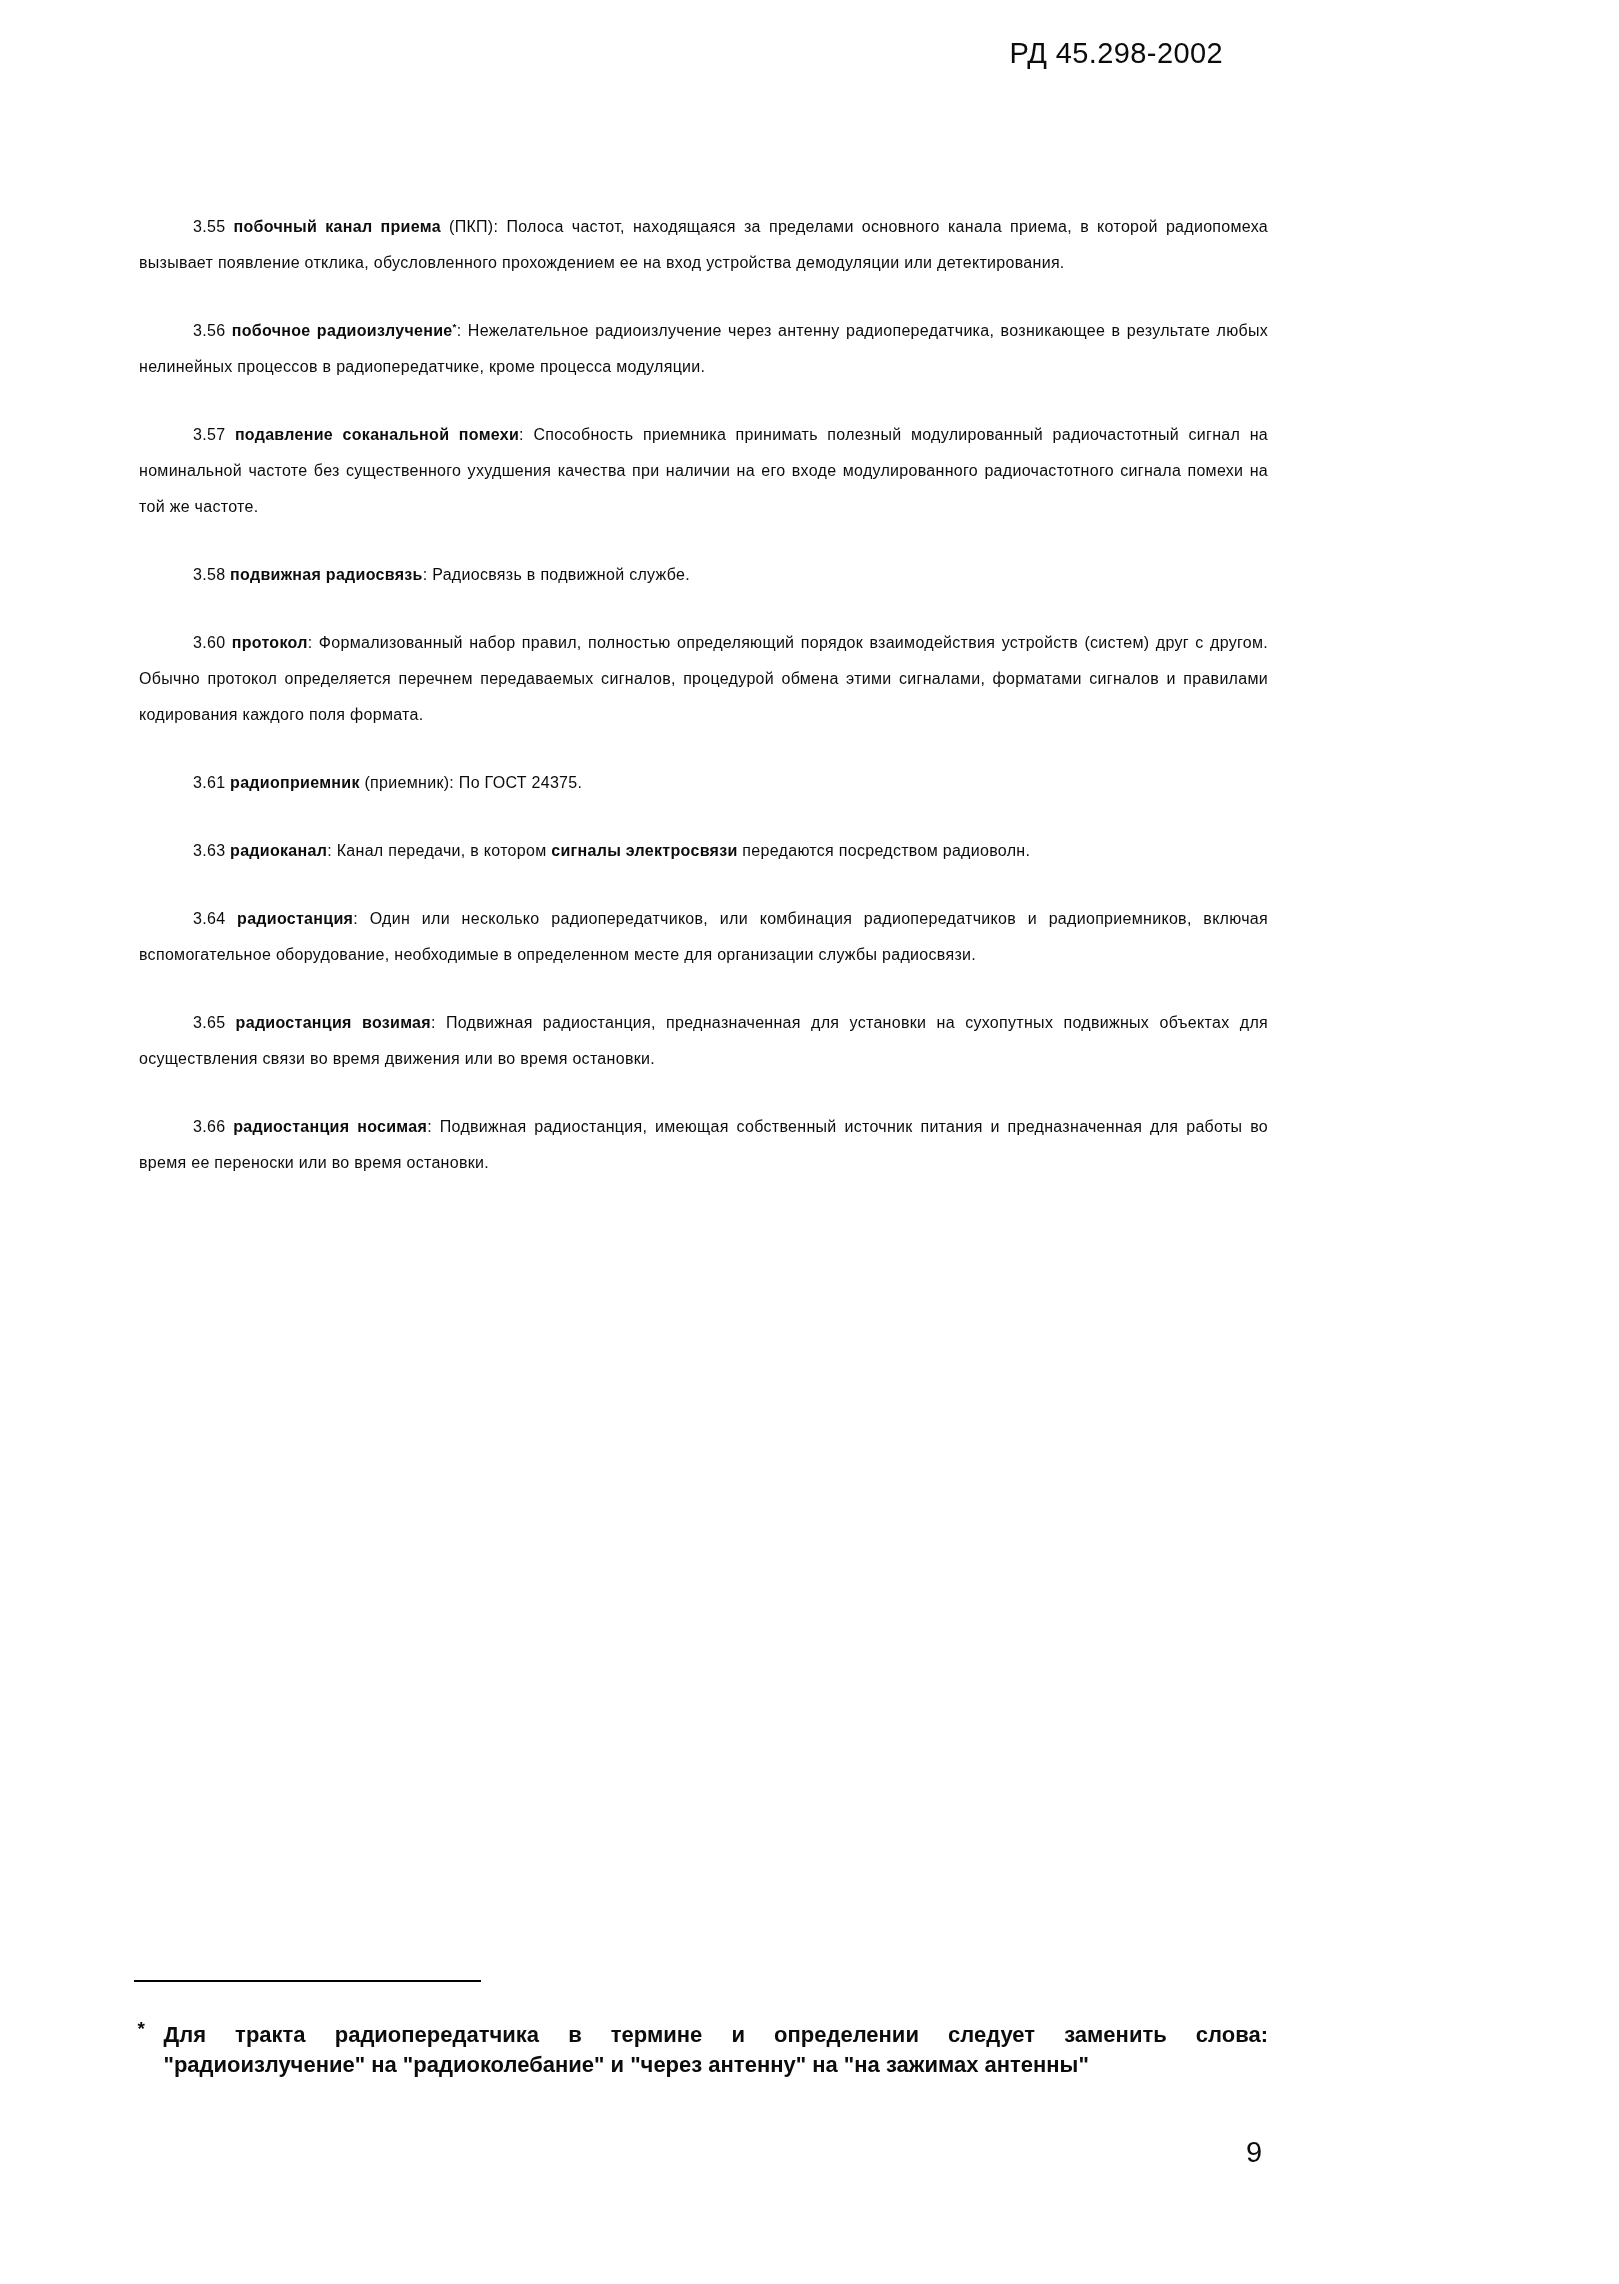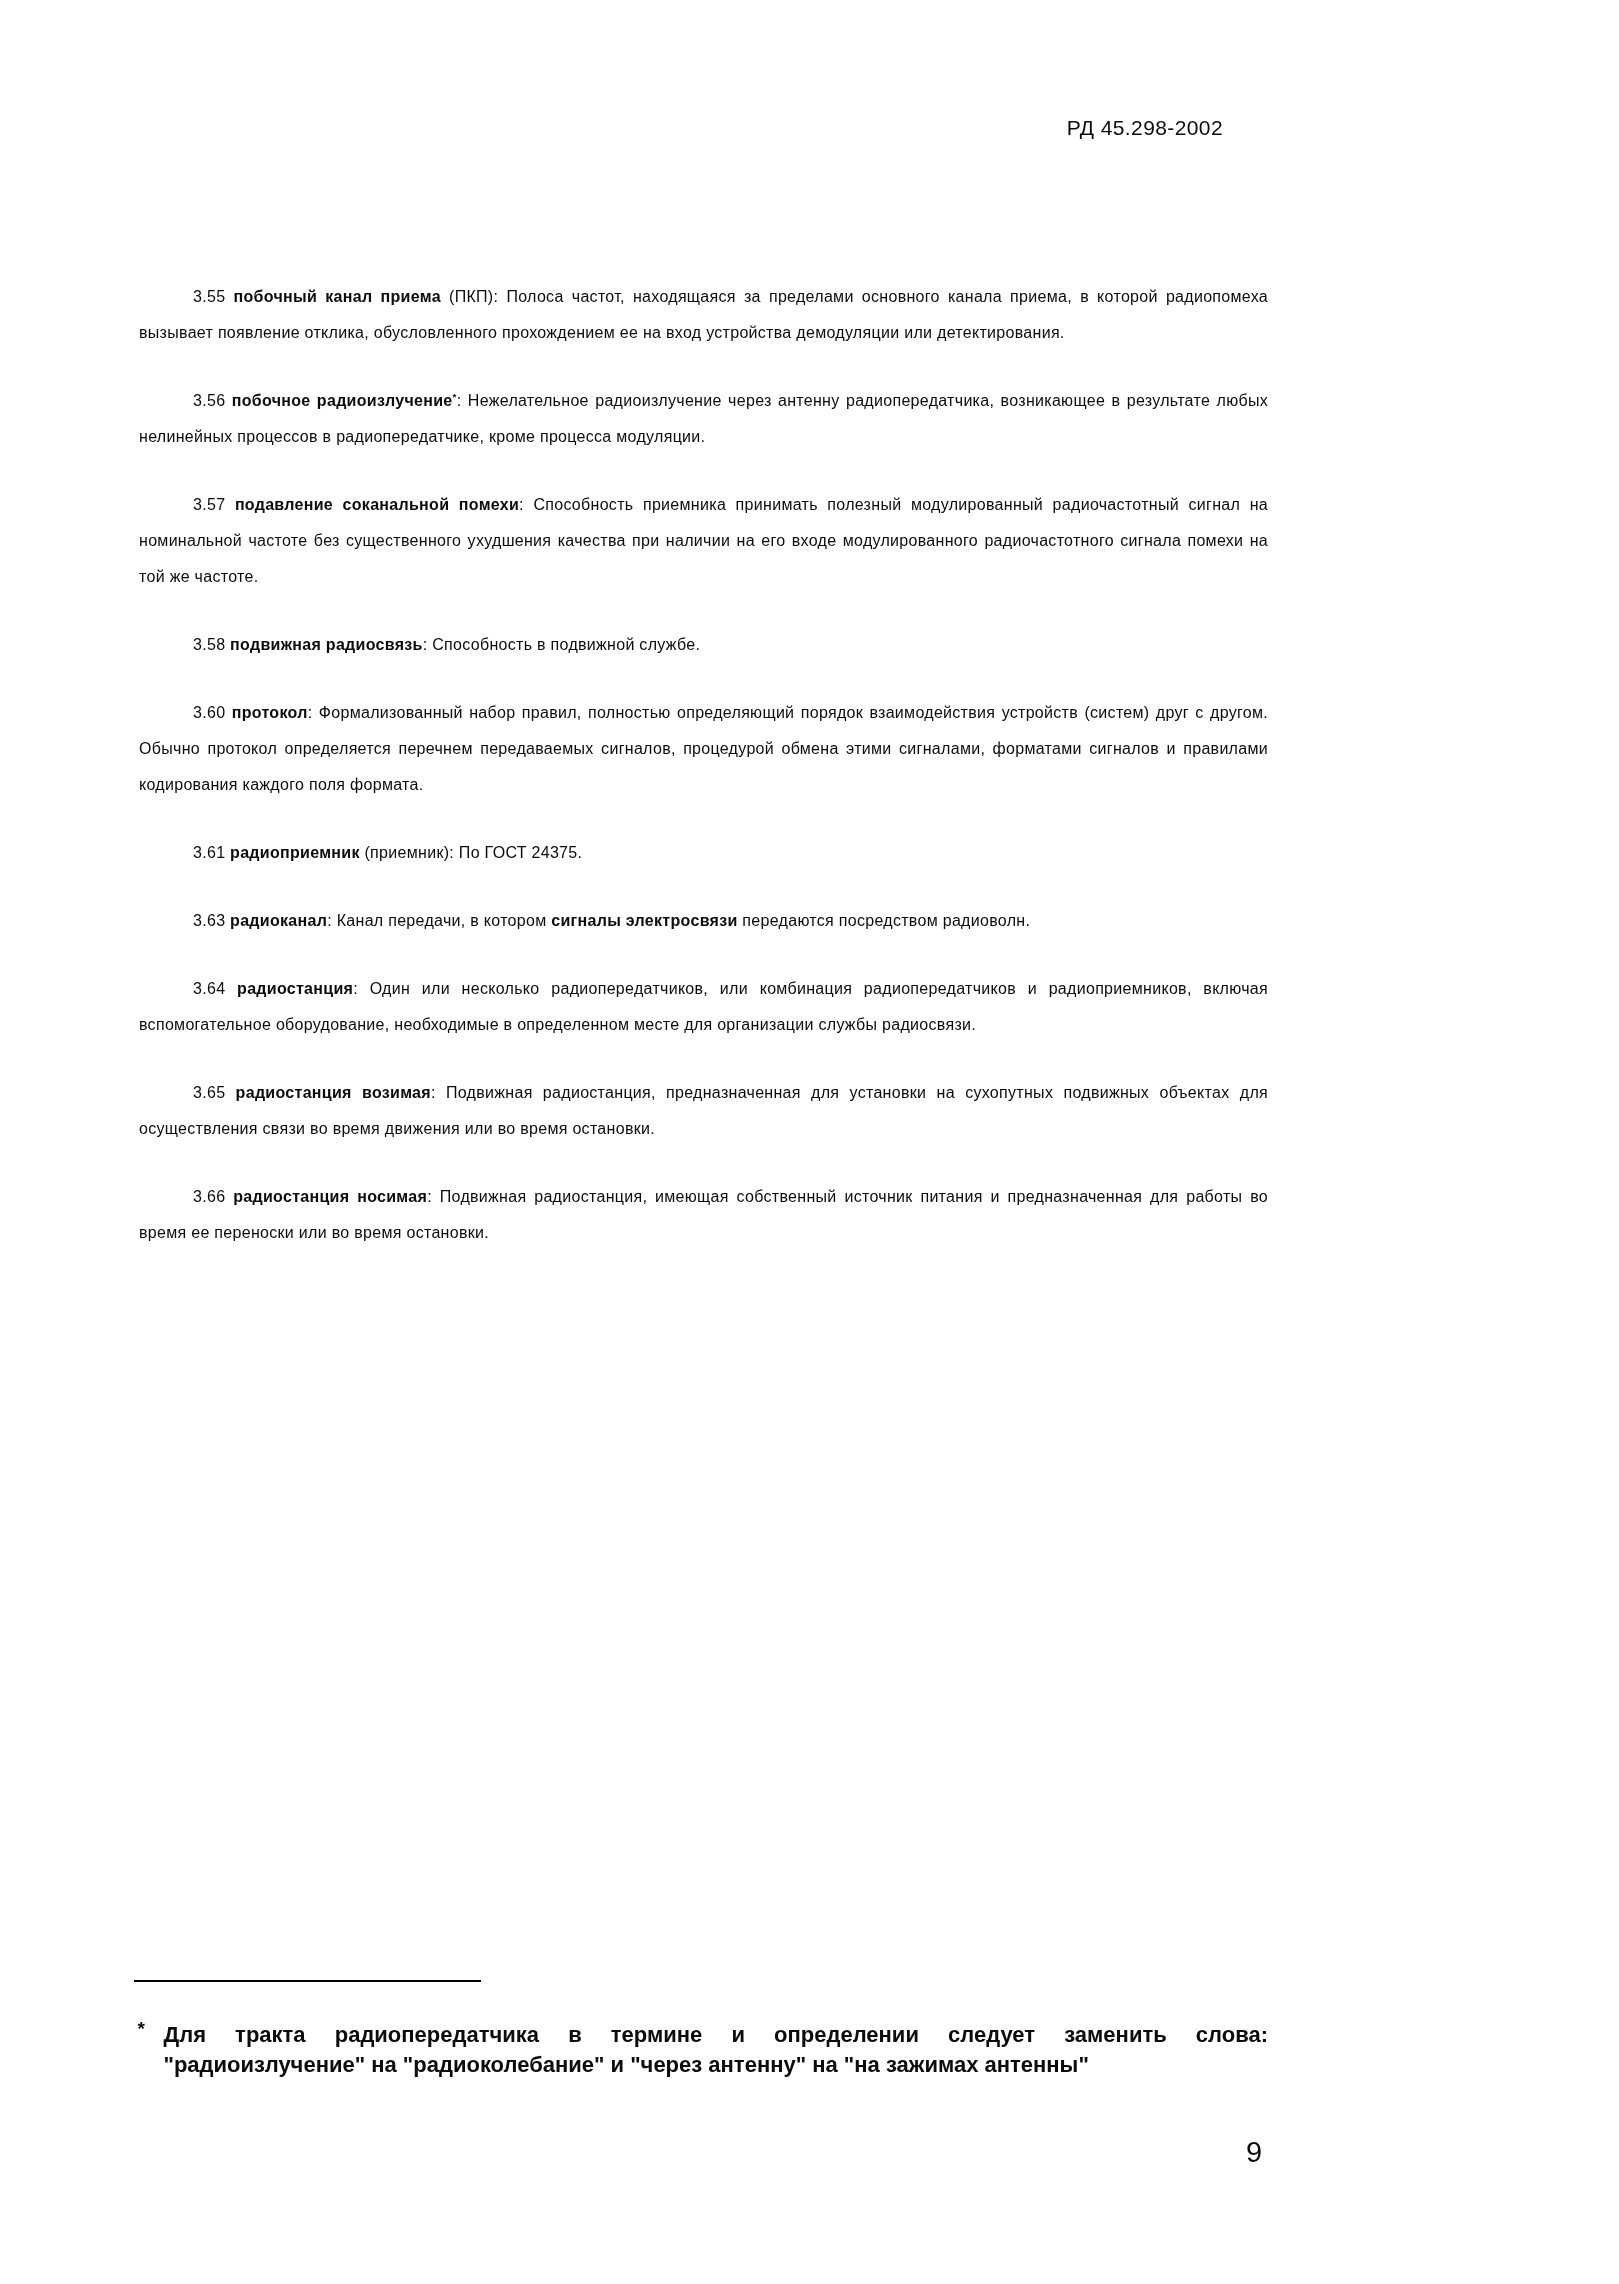--- a/index.html
+++ b/index.html
@@ -12,24 +12,24 @@
     color: #0c0c0c;
     font-family: "Liberation Sans", sans-serif;
   }
   .page {
     position: absolute;
     left: 139px;
     top: 0;
     width: 1129px;
   }
   .doc-header {
-    margin-top: 116px;
+    margin-top: 37px;
     text-align: right;
     padding-right: 45px;
-    font-size: 21px;
+    font-size: 29px;
     letter-spacing: 0.4px;
     font-weight: normal;
   }
   .paras { margin-top: 139px; }
   p.para {
     margin: 0 0 32px 0;
     font-size: 16px;
     line-height: 36px;
     letter-spacing: 0.3px;
     text-align: justify;
@@ -83,21 +83,21 @@
   <header>
     <div class="doc-header">РД 45.298-2002</div>
   </header>
   <section class="paras" id="paragraphs">
   <p class="para"><span class="num">3.55 </span><b class="term">побочный канал приема</b><sup class="fnref"></sup><span class="sep"> (ПКП): </span><span class="def">Полоса частот, находящаяся за пределами основного канала приема, в которой радиопомеха вызывает появление отклика, обусловленного прохождением ее на вход устройства демодуляции или детектирования.</span><b class="midbold"></b><span class="def2"></span></p>
 
   <p class="para"><span class="num">3.56 </span><b class="term">побочное радиоизлучение</b><sup class="fnref">*</sup><span class="sep">: </span><span class="def">Нежелательное радиоизлучение через антенну радиопередатчика, возникающее в результате любых нелинейных процессов в радиопередатчике, кроме процесса модуляции.</span><b class="midbold"></b><span class="def2"></span></p>
 
   <p class="para"><span class="num">3.57 </span><b class="term">подавление соканальной помехи</b><sup class="fnref"></sup><span class="sep">: </span><span class="def">Способность приемника принимать полезный модулированный радиочастотный сигнал на номинальной частоте без существенного ухудшения качества при наличии на его входе модулированного радиочастотного сигнала помехи на той же частоте.</span><b class="midbold"></b><span class="def2"></span></p>
 
-  <p class="para"><span class="num">3.58 </span><b class="term">подвижная радиосвязь</b><sup class="fnref"></sup><span class="sep">: </span><span class="def">Способность в подвижной службе.</span><b class="midbold"></b><span class="def2"></span></p>
+  <p class="para"><span class="num">3.58 </span><b class="term">подвижная радиосвязь</b><sup class="fnref"></sup><span class="sep">: </span><span class="def">Радиосвязь в подвижной службе.</span><b class="midbold"></b><span class="def2"></span></p>
 
 
   <p class="para"><span class="num">3.60 </span><b class="term">протокол</b><sup class="fnref"></sup><span class="sep">: </span><span class="def">Формализованный набор правил, полностью определяющий порядок взаимодействия устройств (систем) друг с другом. Обычно протокол определяется перечнем передаваемых сигналов, процедурой обмена этими сигналами, форматами сигналов и правилами кодирования каждого поля формата.</span><b class="midbold"></b><span class="def2"></span></p>
 
   <p class="para"><span class="num">3.61 </span><b class="term">радиоприемник</b><sup class="fnref"></sup><span class="sep"> (приемник): </span><span class="def">По ГОСТ 24375.</span><b class="midbold"></b><span class="def2"></span></p>
 
 
   <p class="para"><span class="num">3.63 </span><b class="term">радиоканал</b><sup class="fnref"></sup><span class="sep">: </span><span class="def">Канал передачи, в котором </span><b class="midbold">сигналы электросвязи</b><span class="def2"> передаются посредством радиоволн.</span></p>
 
   <p class="para"><span class="num">3.64 </span><b class="term">радиостанция</b><sup class="fnref"></sup><span class="sep">: </span><span class="def">Один или несколько радиопередатчиков, или комбинация радиопередатчиков и радиоприемников, включая вспомогательное оборудование, необходимые в определенном месте для организации службы радиосвязи.</span><b class="midbold"></b><span class="def2"></span></p>

